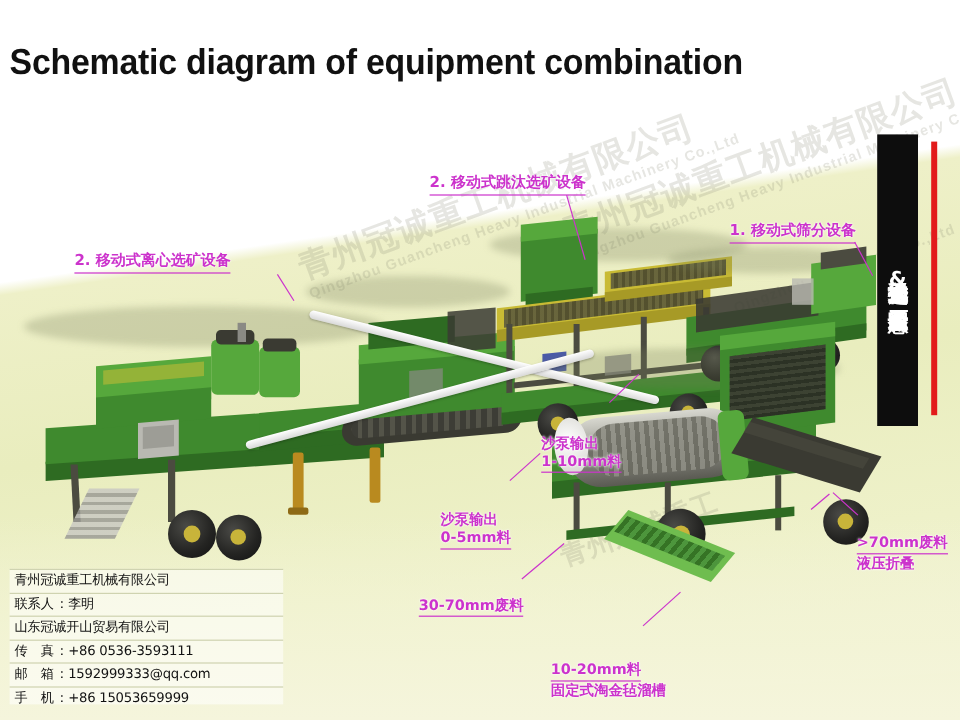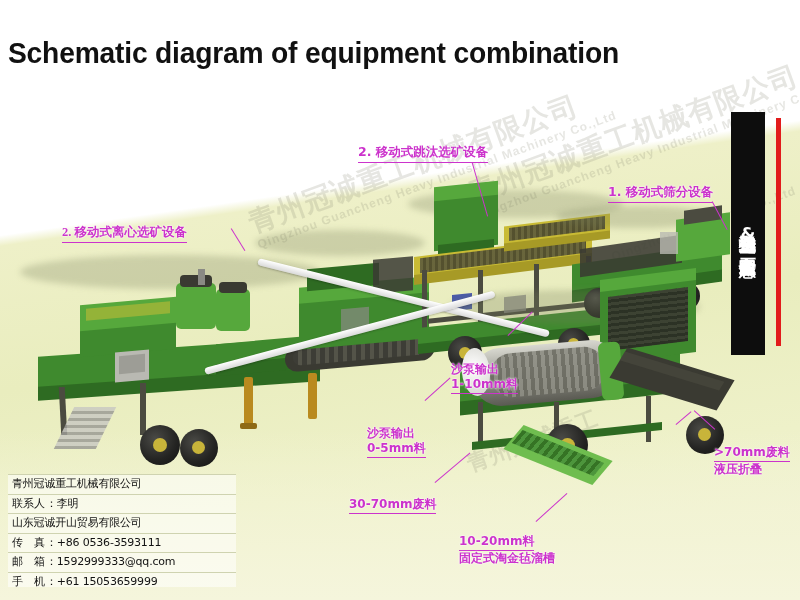--- a/index.html
+++ b/index.html
@@ -281,39 +281,39 @@
   <div class="lead" style="left:508px;top:335px;width:34px;transform:rotate(-44deg);"></div>
   <div class="lead" style="left:425px;top:400px;width:34px;transform:rotate(-42deg);"></div>
   <div class="lead" style="left:435px;top:482px;width:46px;transform:rotate(-40deg);"></div>
   <div class="lead" style="left:536px;top:521px;width:42px;transform:rotate(-42deg);"></div>
   <div class="lead" style="left:694px;top:410px;width:28px;transform:rotate(42deg);"></div>
   <div class="lead" style="left:676px;top:424px;width:20px;transform:rotate(-40deg);"></div>
 
   <div class="callout c-num" style="left:608px;top:184px;">
     <span class="u">1. 移动式筛分设备</span>
   </div>
-  <div class="callout c-num" style="left:62px;top:224px;font-family:Liberation Serif, serif;">
+  <div class="callout c-num" style="left:62px;top:209px;">
     <span class="u">2. 移动式离心选矿设备</span>
   </div>
   <div class="callout c-num" style="left:358px;top:144px;">
     <span class="u">2. 移动式跳汰选矿设备</span>
   </div>
 
   <div class="callout c-mid" style="left:451px;top:336px;">
     <div>沙泵输出</div>
     <div class="u">1-10mm料</div>
   </div>
   <div class="callout c-mid" style="left:367px;top:400px;">
     <div>沙泵输出</div>
     <div class="u">0-5mm料</div>
   </div>
   <div class="callout c-mid" style="left:349px;top:471px;">
     <div class="u">30-70mm废料</div>
   </div>
-  <div class="callout c-mid" style="left:459px;top:508px;">
+  <div class="callout c-mid" style="left:459px;top:525px;">
     <div class="u">10-20mm料</div>
     <div>固定式淘金毡溜槽</div>
   </div>
   <div class="callout c-mid" style="left:714px;top:419px;">
     <div class="u">&gt;70mm废料</div>
     <div>液压折叠</div>
   </div>
 
   <div class="card">
     <div class="row">
@@ -325,18 +325,18 @@
     <div class="row">
       <span class="val">山东冠诚开山贸易有限公司</span>
     </div>
     <div class="row">
       <span class="lbl">传　真</span><span class="val">：+86 0536-3593111</span>
     </div>
     <div class="row">
       <span class="lbl">邮　箱</span><span class="val">：1592999333@qq.com</span>
     </div>
     <div class="row" style="border-bottom:none;">
-      <span class="lbl">手　机</span><span class="val">：+61 15053659999</span>
+      <span class="lbl">手　机</span><span class="val">：+86 15053659999</span>
     </div>
   </div>
 
 
 </div>
 
 </body></html>

